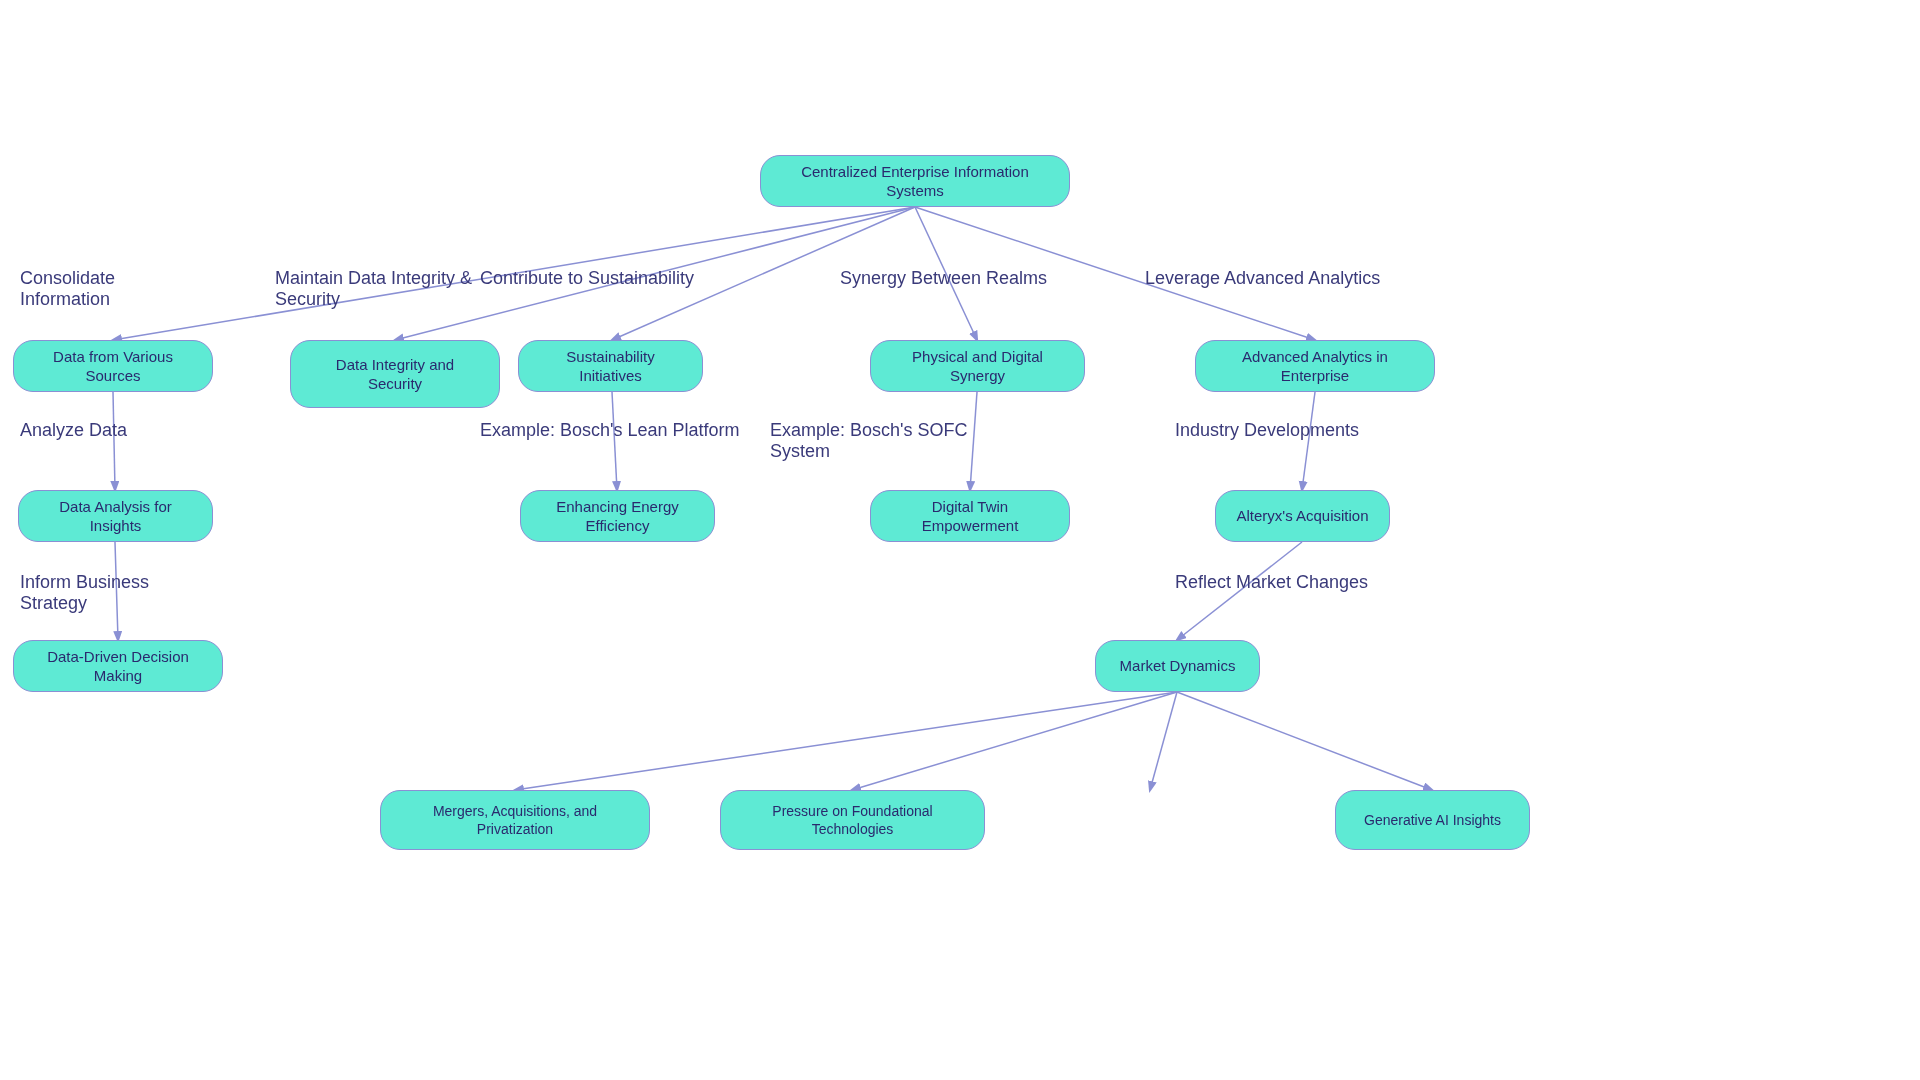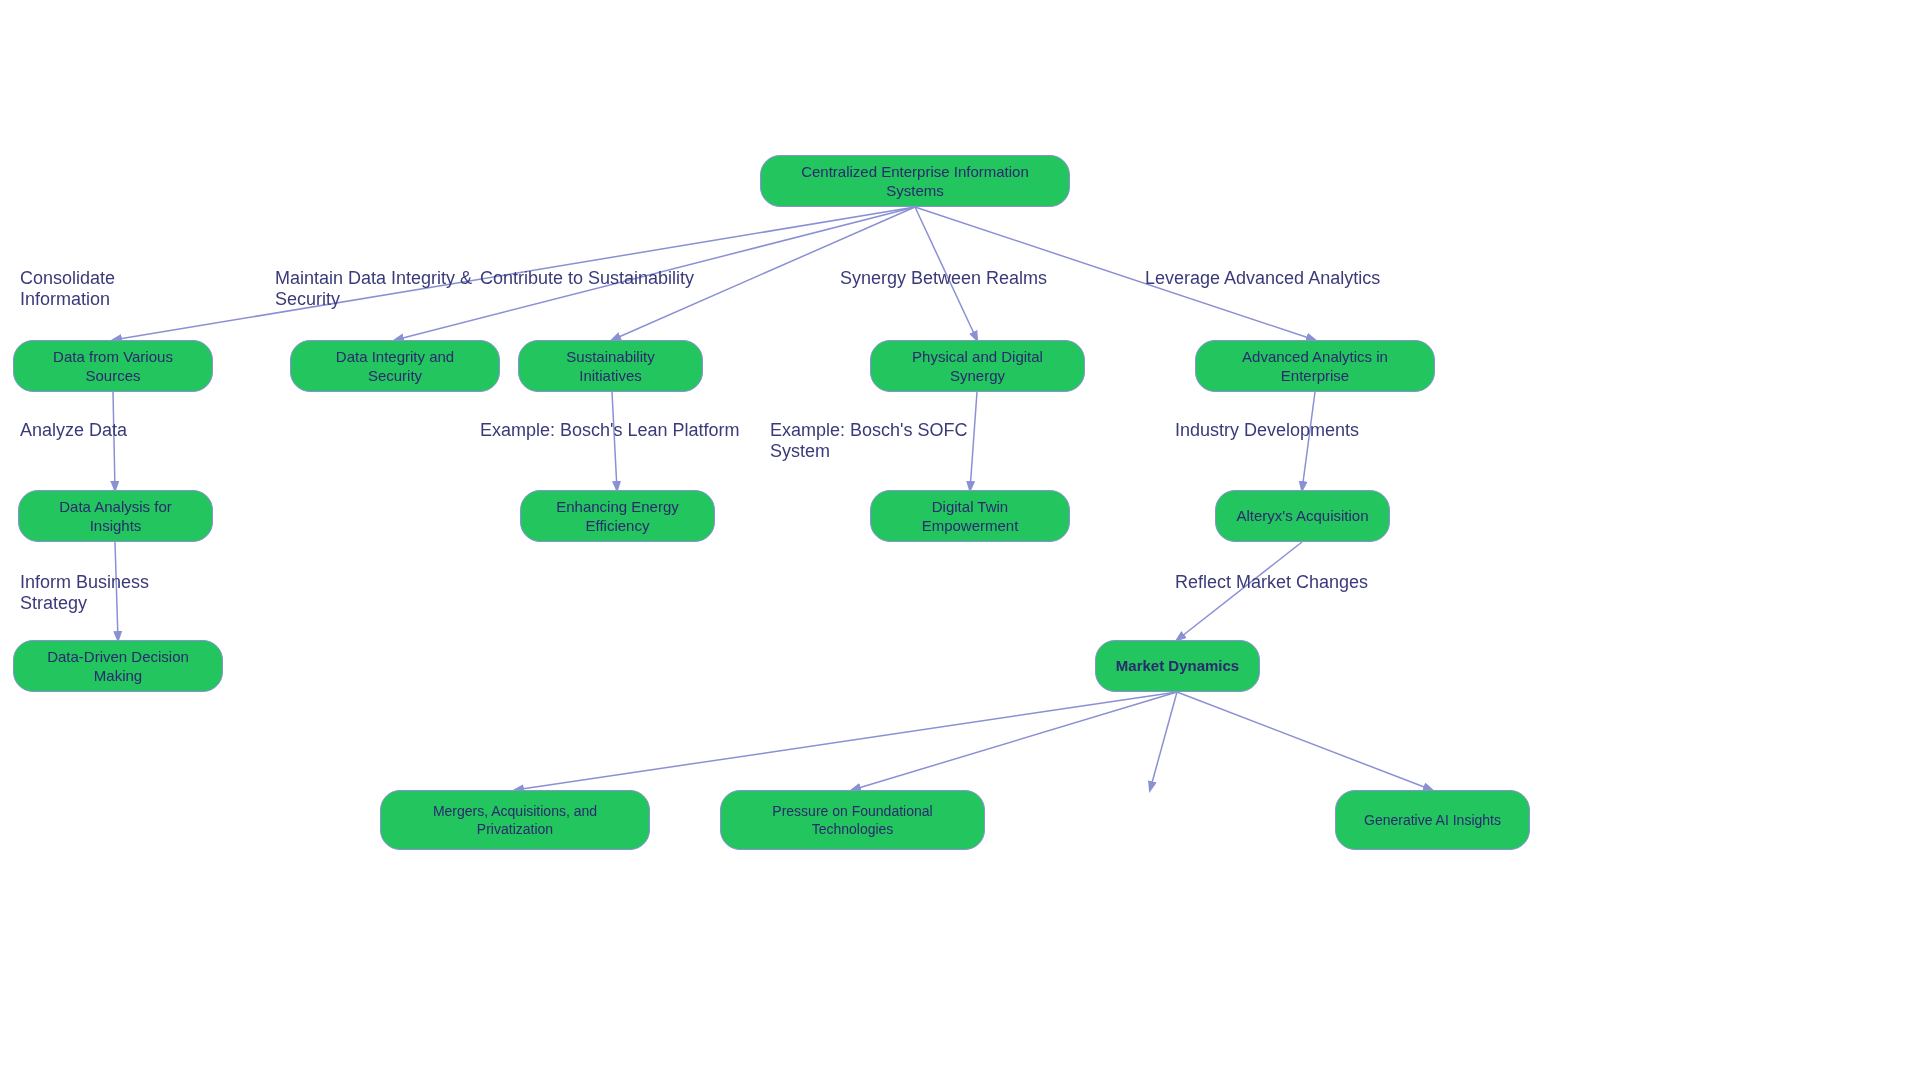--- a/index.html
+++ b/index.html
@@ -18,21 +18,21 @@
     }
     svg.connectors {
       position: absolute;
       top: 0; left: 0;
       width: 1920px;
       height: 1080px;
       pointer-events: none;
     }
     .node {
       position: absolute;
-      background: #22c55e;
+      background: #5eead4;
       border-radius: 20px;
       display: flex;
       align-items: center;
       justify-content: center;
       text-align: center;
       font-size: 15px;
       color: #2a2a6e;
       font-weight: 400;
       padding: 10px 18px;
       border: 1.5px solid #8a90d4;
@@ -91,37 +91,37 @@
 
   <div class="node" style="left:760px; top:155px; width:310px; height:52px;">Centralized Enterprise Information Systems</div>
 
   <div class="label" style="left:20px; top:268px; width:175px;">Consolidate Information</div>
   <div class="label" style="left:275px; top:268px; width:230px;">Maintain Data Integrity &amp; Security</div>
   <div class="label" style="left:480px; top:268px; width:215px;">Contribute to Sustainability</div>
   <div class="label" style="left:840px; top:268px; width:210px;">Synergy Between Realms</div>
   <div class="label" style="left:1145px; top:268px; width:240px;">Leverage Advanced Analytics</div>
 
   <div class="node" style="left:13px; top:340px; width:200px; height:52px;">Data from Various Sources</div>
-  <div class="node" style="left:290px; top:340px; width:210px; height:52px;">Data Integrity and Security</div>
+  <div class="node" style="left:290px; top:340px; width:210px; height:68px;">Data Integrity and Security</div>
   <div class="node" style="left:518px; top:340px; width:185px; height:52px;">Sustainability Initiatives</div>
   <div class="node" style="left:870px; top:340px; width:215px; height:52px;">Physical and Digital Synergy</div>
   <div class="node" style="left:1195px; top:340px; width:240px; height:52px;">Advanced Analytics in Enterprise</div>
 
   <div class="label" style="left:20px; top:420px; width:175px;">Analyze Data</div>
   <div class="label" style="left:480px; top:420px; width:260px;">Example: Bosch's Lean Platform</div>
   <div class="label" style="left:770px; top:420px; width:260px;">Example: Bosch's SOFC System</div>
   <div class="label" style="left:1175px; top:420px; width:200px;">Industry Developments</div>
 
   <div class="node" style="left:18px; top:490px; width:195px; height:52px;">Data Analysis for Insights</div>
   <div class="node" style="left:870px; top:490px; width:200px; height:52px;">Digital Twin Empowerment</div>
   <div class="node" style="left:520px; top:490px; width:195px; height:52px;">Enhancing Energy Efficiency</div>
   <div class="node" style="left:1215px; top:490px; width:175px; height:52px;">Alteryx's Acquisition</div>
 
   <div class="label" style="left:20px; top:572px; width:195px;">Inform Business Strategy</div>
   <div class="label" style="left:1175px; top:572px; width:200px;">Reflect Market Changes</div>
 
   <div class="node" style="left:13px; top:640px; width:210px; height:52px;">Data-Driven Decision Making</div>
-  <div class="node" style="left:1095px; top:640px; width:165px; height:52px;font-weight:bold;">Market Dynamics</div>
+  <div class="node" style="left:1095px; top:640px; width:165px; height:52px;">Market Dynamics</div>
 
   <div class="node" style="left:380px; top:790px; width:270px; height:60px; font-size:14px;">Mergers, Acquisitions, and Privatization</div>
   <div class="node" style="left:720px; top:790px; width:265px; height:60px; font-size:14px;">Pressure on Foundational Technologies</div>
   <div class="node" style="left:1335px; top:790px; width:195px; height:60px; font-size:14px;">Generative AI Insights</div>
 </div>
 
 </body></html>

